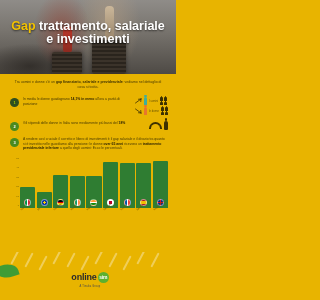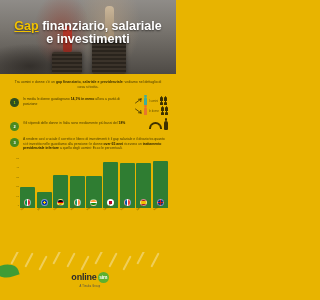--- a/index.html
+++ b/index.html
@@ -35,21 +35,21 @@
   .fig-red { left:63px; background:linear-gradient(180deg,#c0392b,#8d2a20); }
   .fig-tan { left:105px; bottom:34px; height:34px; background:linear-gradient(180deg,#cbb79a,#9a866b); }
 
   .hero-title {
     position:absolute; left:0; right:0; top:20px;
     text-align:center; color:#fff;
     font-size:12.5px; font-weight:bold; line-height:13px;
     text-shadow:0 1px 2px rgba(0,0,0,.6);
     padding:0 6px;
   }
-  .hero-title .gap { color:#f2c200;text-decoration:underline; }
+  .hero-title .gap { color:#f2c200; }
 
   
   .intro {
     padding:6px 14px 4px 14px;
     font-size:3.5px; line-height:5px; color:#4a3b00; text-align:center;
   }
   .intro b { color:#3a2e00; }
 
   
   .section {
@@ -155,21 +155,21 @@
 </head>
 <body>
 
 <div class="hero">
   <div class="hero-blur"></div>
   <div class="coin-stack coin-a"></div>
   <div class="coin-stack coin-b"></div>
   <div class="hero-fig fig-red"></div>
   <div class="hero-fig fig-tan"></div>
   <div class="hero-title">
-    <span class="gap">Gap</span><span> finanziario, salariale</span><br>
+    <span class="gap">Gap</span><span> trattamento, salariale</span><br>
     <span>e investimenti</span>
   </div>
 </div>
 
 <div class="intro">
   <span>Tra uomini e donne c'è un </span><b>gap finanziario, salariale e previdenziale</b><span>: vediamo nel dettaglio di cosa si tratta.</span>
 </div>
 
 <div class="section">
   <div class="badge badge-1">1</div>

